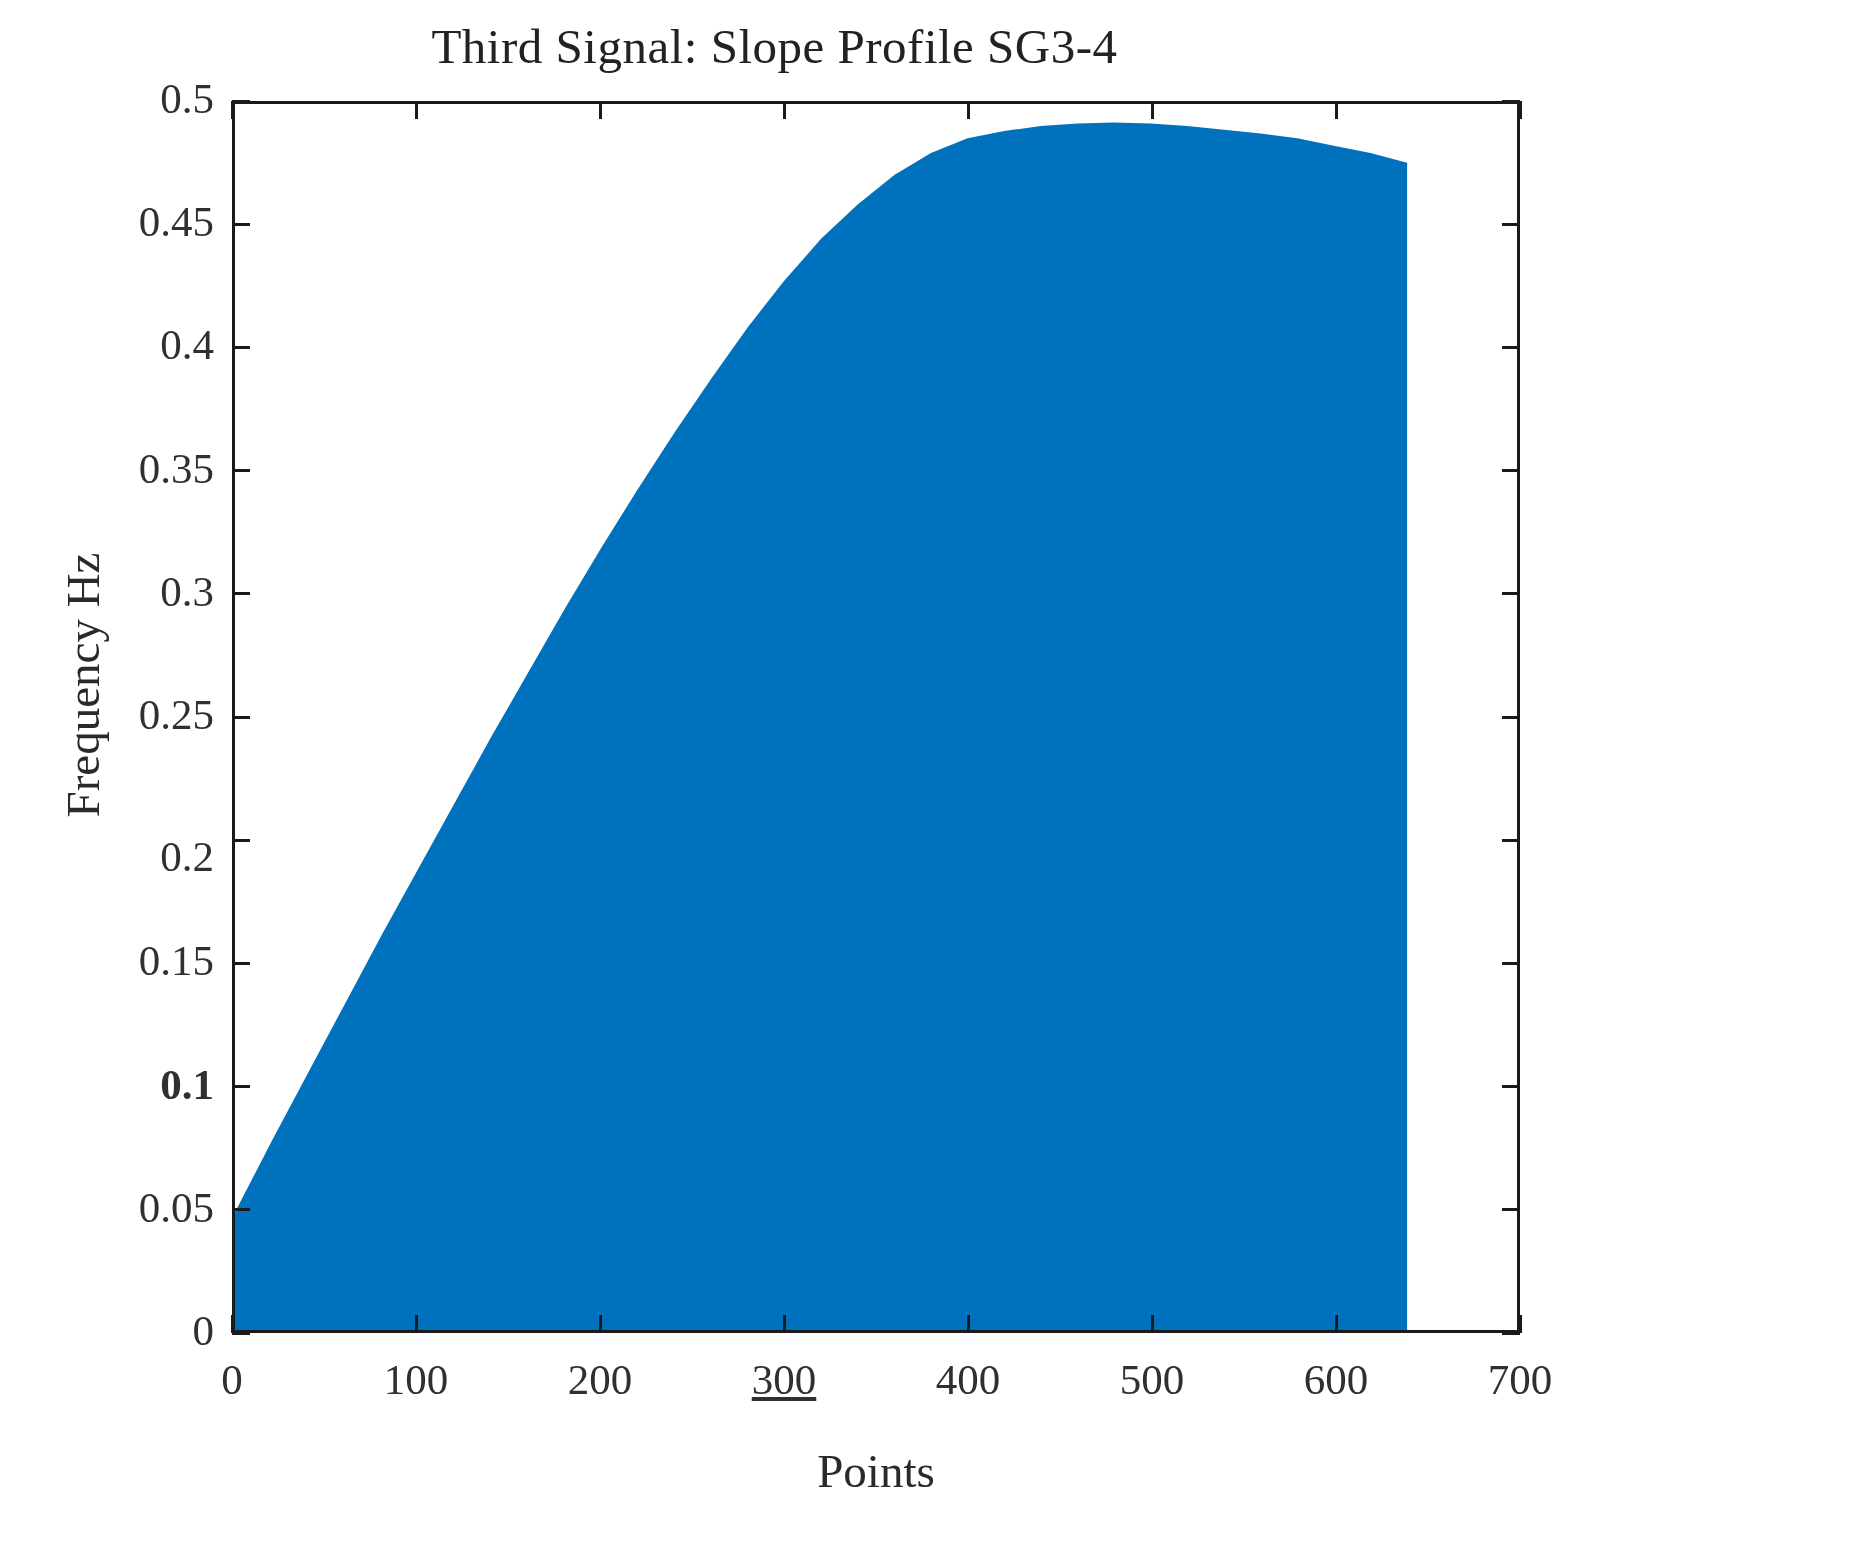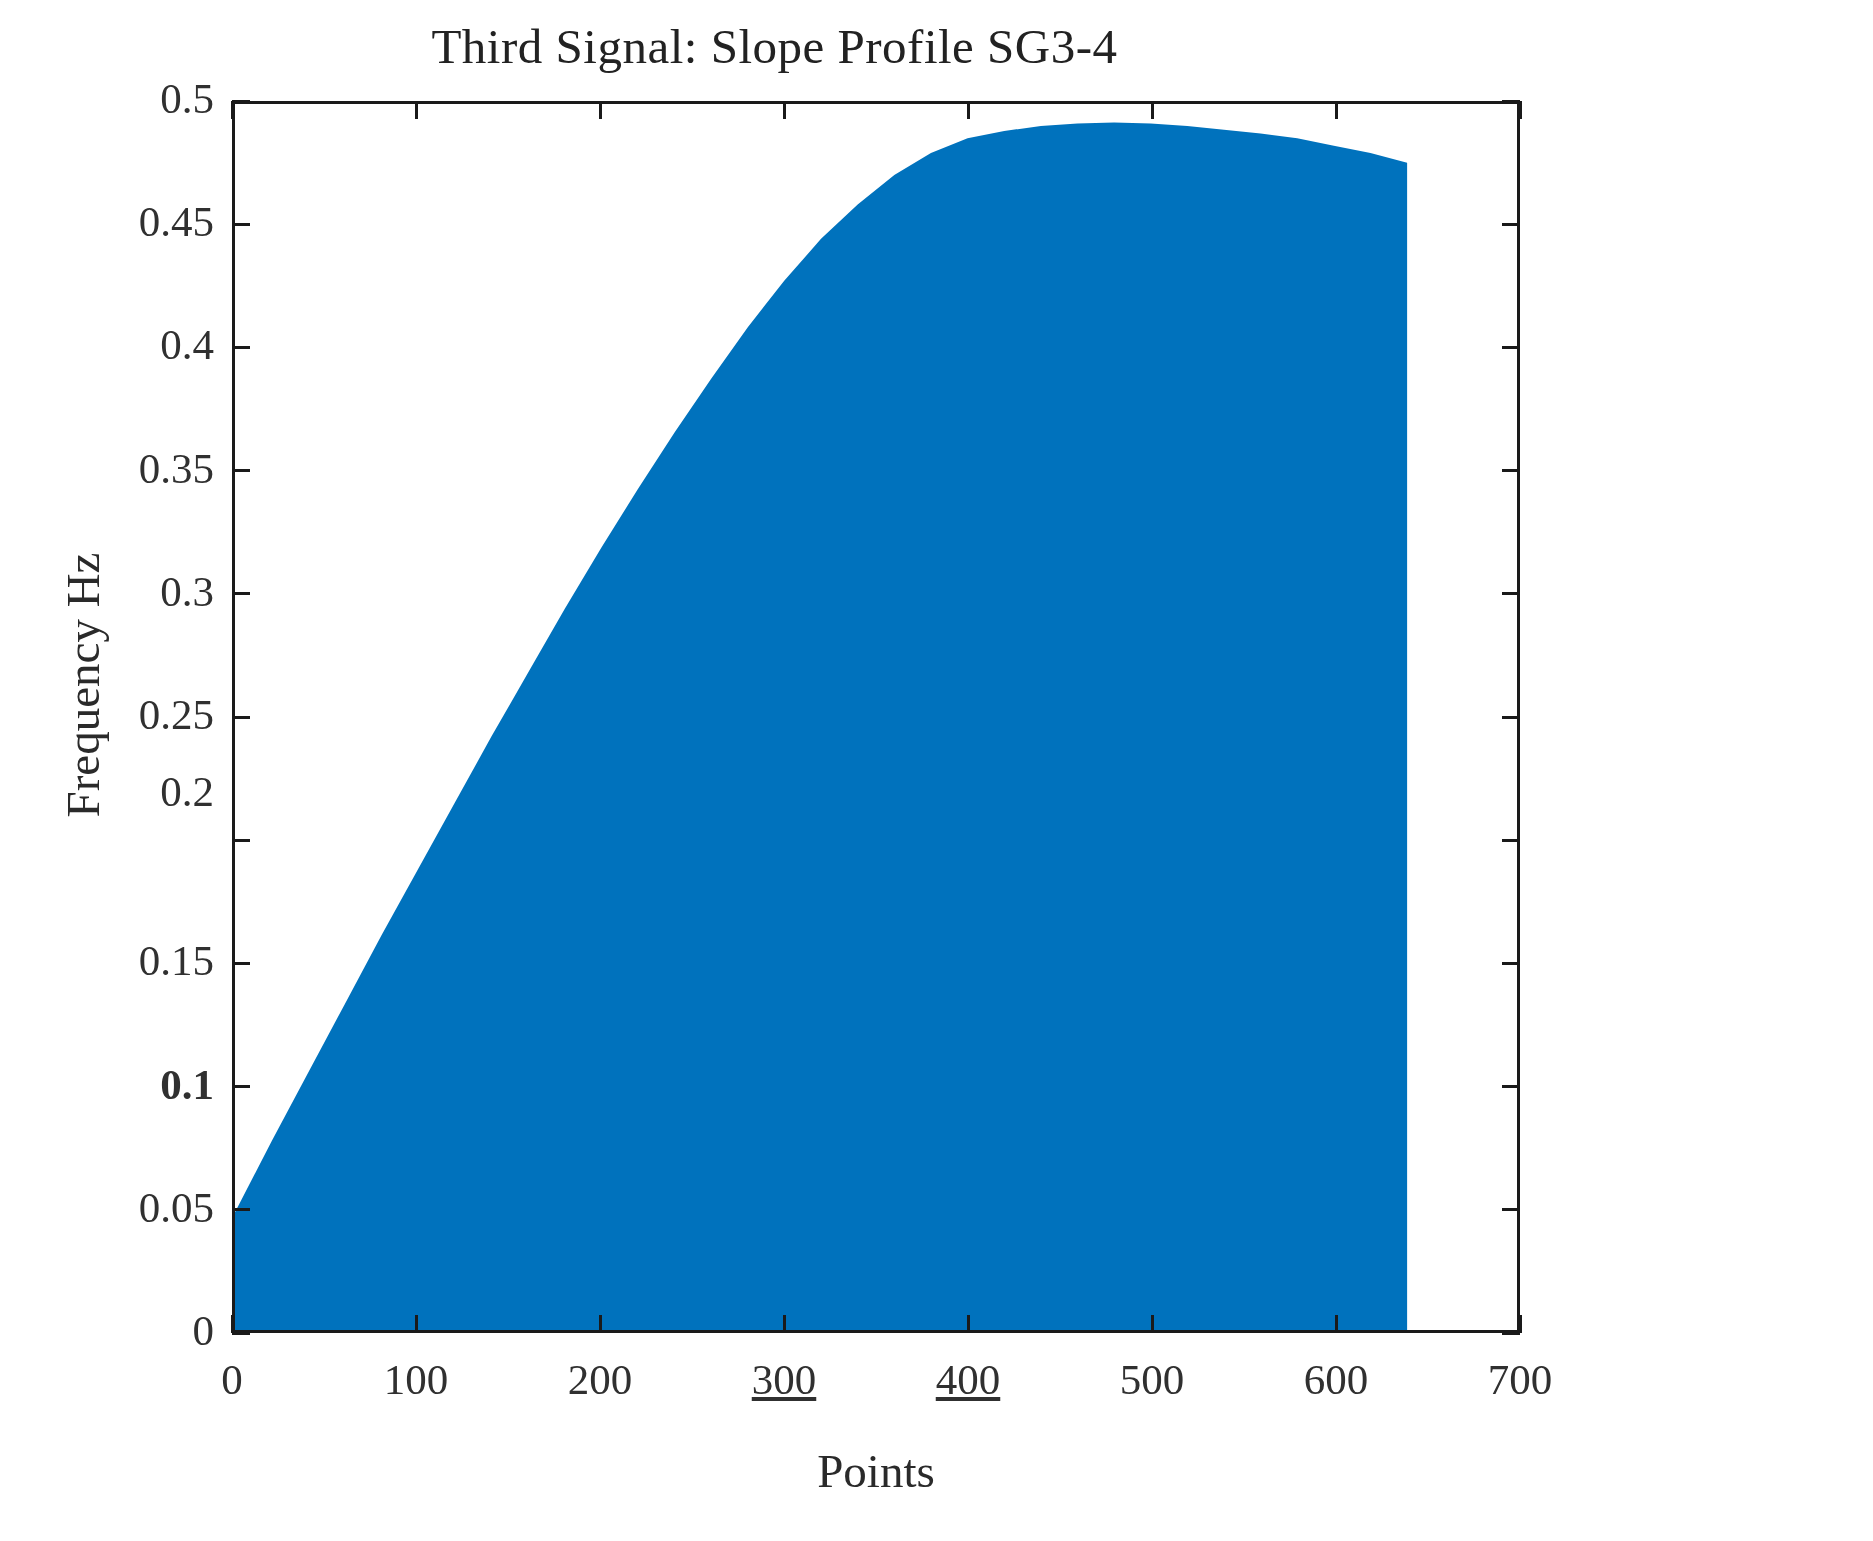--- a/index.html
+++ b/index.html
@@ -160,31 +160,31 @@
       <div style="position: absolute; top: 222.7px; height: 3px; width: 18px; background: rgb(26, 26, 26); left: 232px;"></div>
       <div style="position: absolute; top: 222.7px; height: 3px; width: 18px; background: rgb(26, 26, 26); left: 1502px;"></div>
       <div style="position: absolute; top: 99.5px; height: 3px; width: 18px; background: rgb(26, 26, 26); left: 232px;"></div>
       <div style="position: absolute; top: 99.5px; height: 3px; width: 18px; background: rgb(26, 26, 26); left: 1502px;"></div>
     </div>
   <div id="xticklabels-layer">
       <div class="xtick-text" style="left: 132px; top: 1355px;">0</div>
       <div class="xtick-text" style="left: 316px; top: 1355px;">100</div>
       <div class="xtick-text" style="left: 500px; top: 1355px;">200</div>
       <div class="xtick-text" style="left: 684px; top: 1355px; text-decoration: underline;">300</div>
-      <div class="xtick-text" style="left: 868px; top: 1355px; text-decoration: underline;">400</div>
+      <div class="xtick-text" style="left: 868px; top: 1355px;">400</div>
       <div class="xtick-text" style="left: 1052px; top: 1355px;">500</div>
       <div class="xtick-text" style="left: 1236px; top: 1355px;">600</div>
       <div class="xtick-text" style="left: 1420px; top: 1355px;">700</div>
     </div>
   <div id="yticklabels-layer">
       <div class="ytick-text" style="left: 14px; top: 1306px;">0</div>
       <div class="ytick-text" style="left: 14px; top: 1182.8px;">0.05</div>
       <div class="ytick-text" style="left: 14px; top: 1059.6px; font-weight: bold;">0.1</div>
       <div class="ytick-text" style="left: 14px; top: 936.4px;">0.15</div>
-      <div class="ytick-text" style="left: 14px; top: 767px;">0.2</div>
+      <div class="ytick-text" style="left: 14px; top: 832px;">0.2</div>
       <div class="ytick-text" style="left: 14px; top: 690px;">0.25</div>
       <div class="ytick-text" style="left: 14px; top: 566.8px;">0.3</div>
       <div class="ytick-text" style="left: 14px; top: 443.6px;">0.35</div>
       <div class="ytick-text" style="left: 14px; top: 320.4px;">0.4</div>
       <div class="ytick-text" style="left: 14px; top: 197.2px;">0.45</div>
       <div class="ytick-text" style="left: 14px; top: 74px;">0.5</div>
     </div>
 
   <div id="xaxis-title">Points</div>
 

